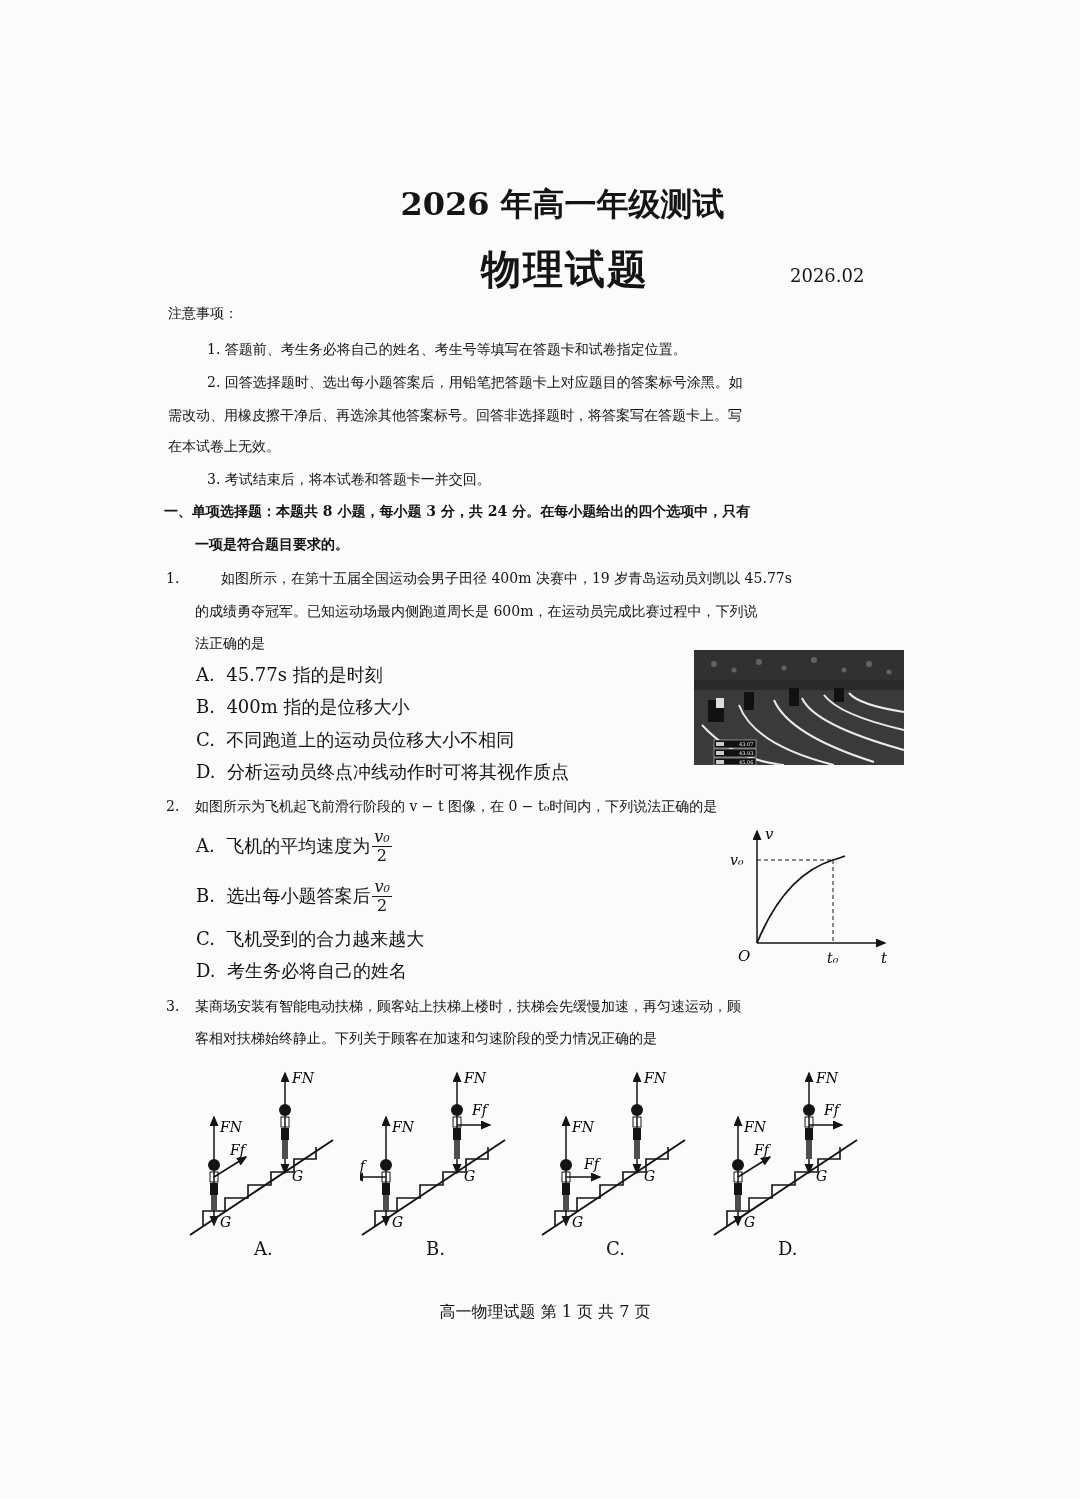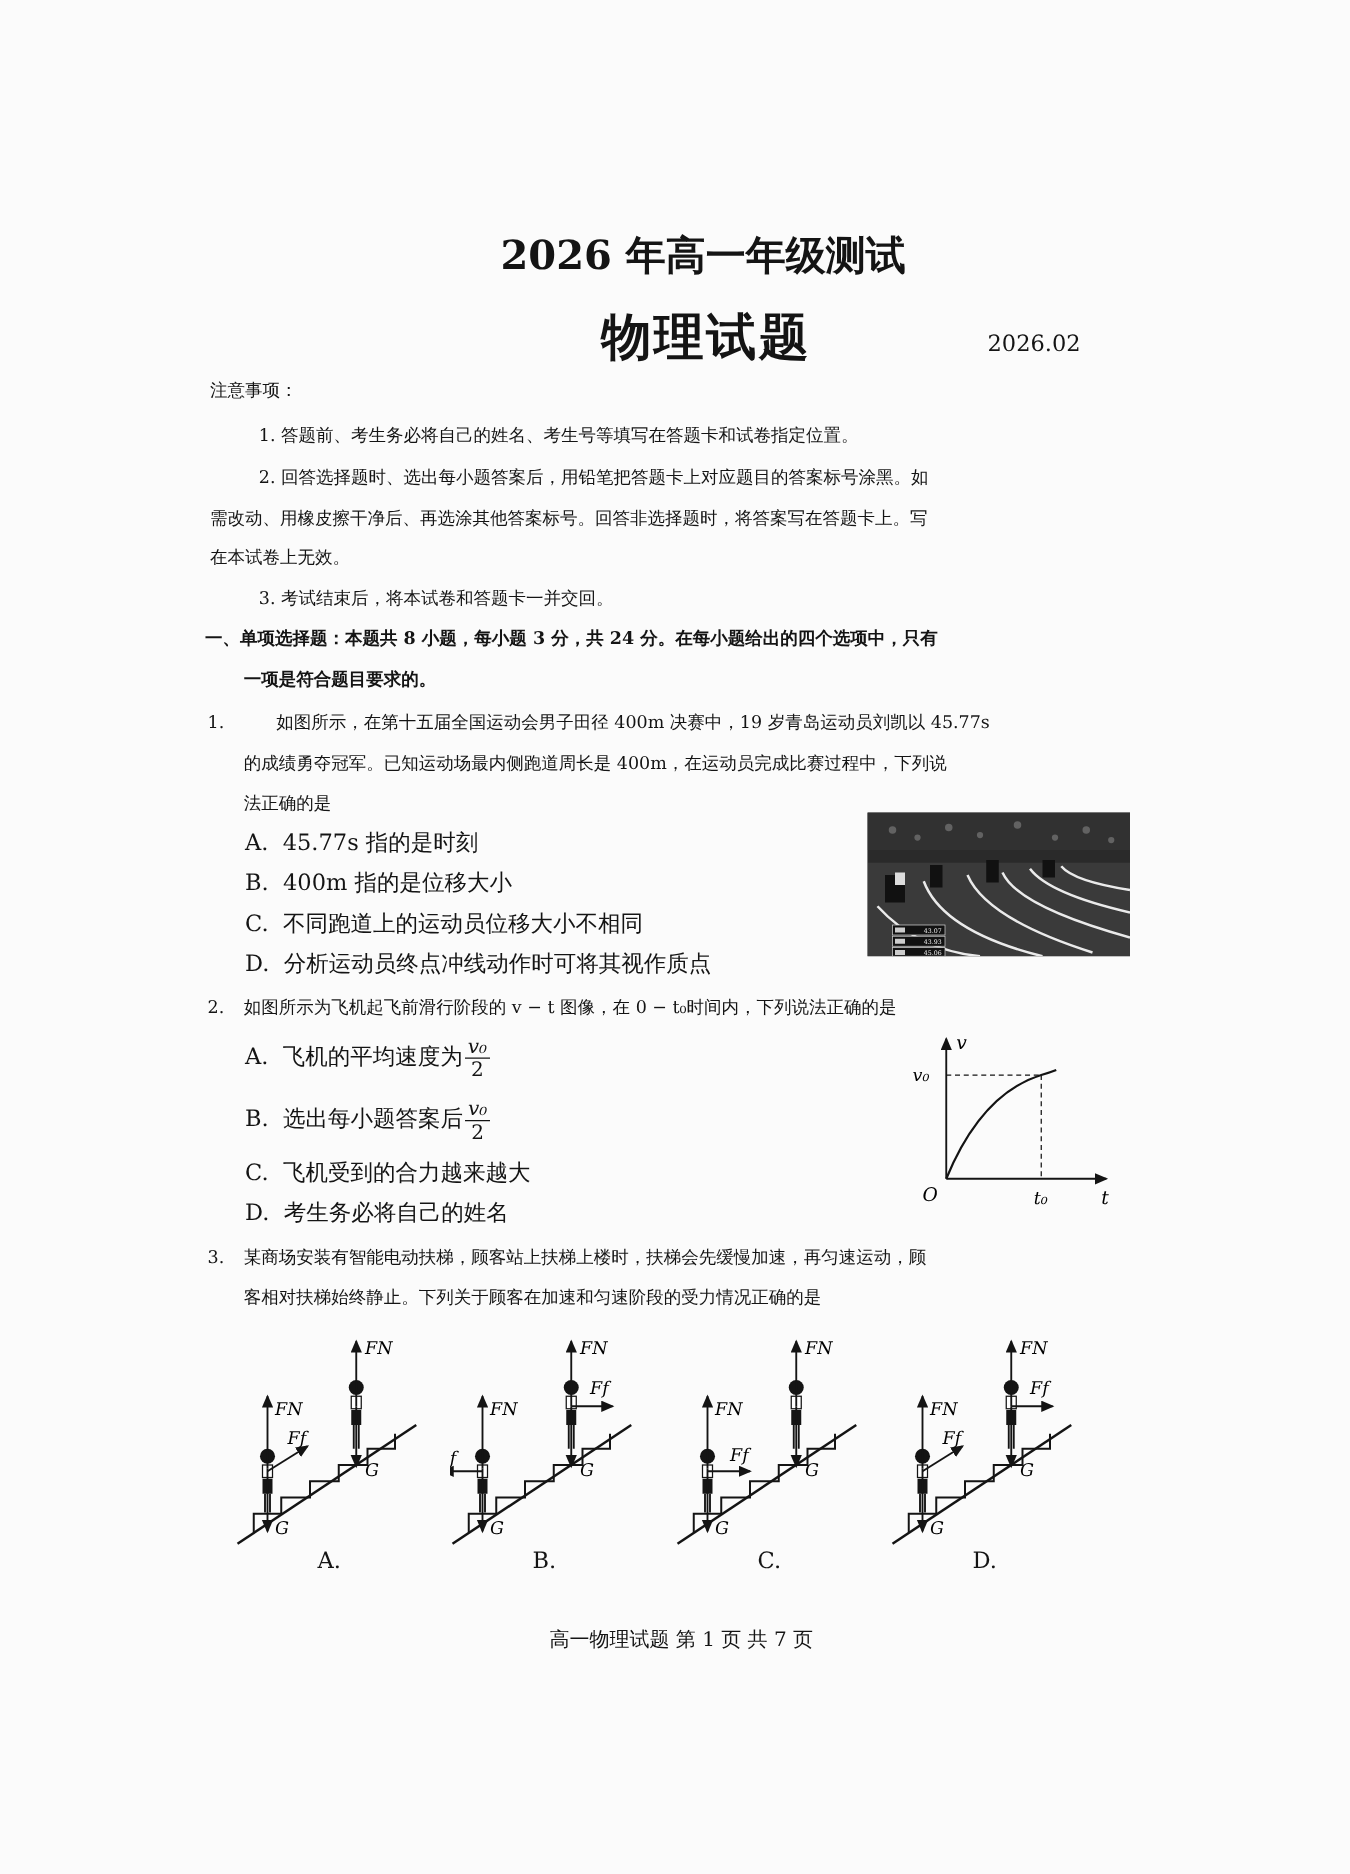--- a/index.html
+++ b/index.html
@@ -32,21 +32,21 @@
 <div class="abs txt" style="left:207px;top:366px;">2.  回答选择题时、选出每小题答案后，用铅笔把答题卡上对应题目的答案标号涂黑。如</div>
 <div class="abs txt" style="left:168px;top:399px;">需改动、用橡皮擦干净后、再选涂其他答案标号。回答非选择题时，将答案写在答题卡上。写</div>
 <div class="abs txt" style="left:168px;top:430px;">在本试卷上无效。</div>
 <div class="abs txt" style="left:207px;top:463px;">3.  考试结束后，将本试卷和答题卡一并交回。</div>
 
 <div class="abs txt bold" style="left:164px;top:495px;">一、单项选择题：本题共 8 小题，每小题 3 分，共 24 分。在每小题给出的四个选项中，只有</div>
 <div class="abs txt bold" style="left:195px;top:528px;">一项是符合题目要求的。</div>
 
 <div class="abs txt" style="left:166px;top:562px;">1.</div>
 <div class="abs txt" style="left:195px;top:562px;margin-left:26px;">如图所示，在第十五届全国运动会男子田径 400m 决赛中，19 岁青岛运动员刘凯以 45.77s</div>
-<div class="abs txt" style="left:195px;top:595px;">的成绩勇夺冠军。已知运动场最内侧跑道周长是 400m，在运动员完成比赛过程中，下列说</div>
+<div class="abs txt" style="left:195px;top:595px;">的成绩勇夺冠军。已知运动场最内侧跑道周长是 600m，在运动员完成比赛过程中，下列说</div>
 <div class="abs txt" style="left:195px;top:627px;">法正确的是</div>
 
 <div class="abs opt" style="left:196px;top:660px;">
   <span>A.</span>&nbsp;
   <span>45.77s 指的是时刻</span>
 </div>
 <div class="abs opt" style="left:196px;top:692px;">
   <span>B.</span>&nbsp;
   <span>400m 指的是位移大小</span>
 </div>

